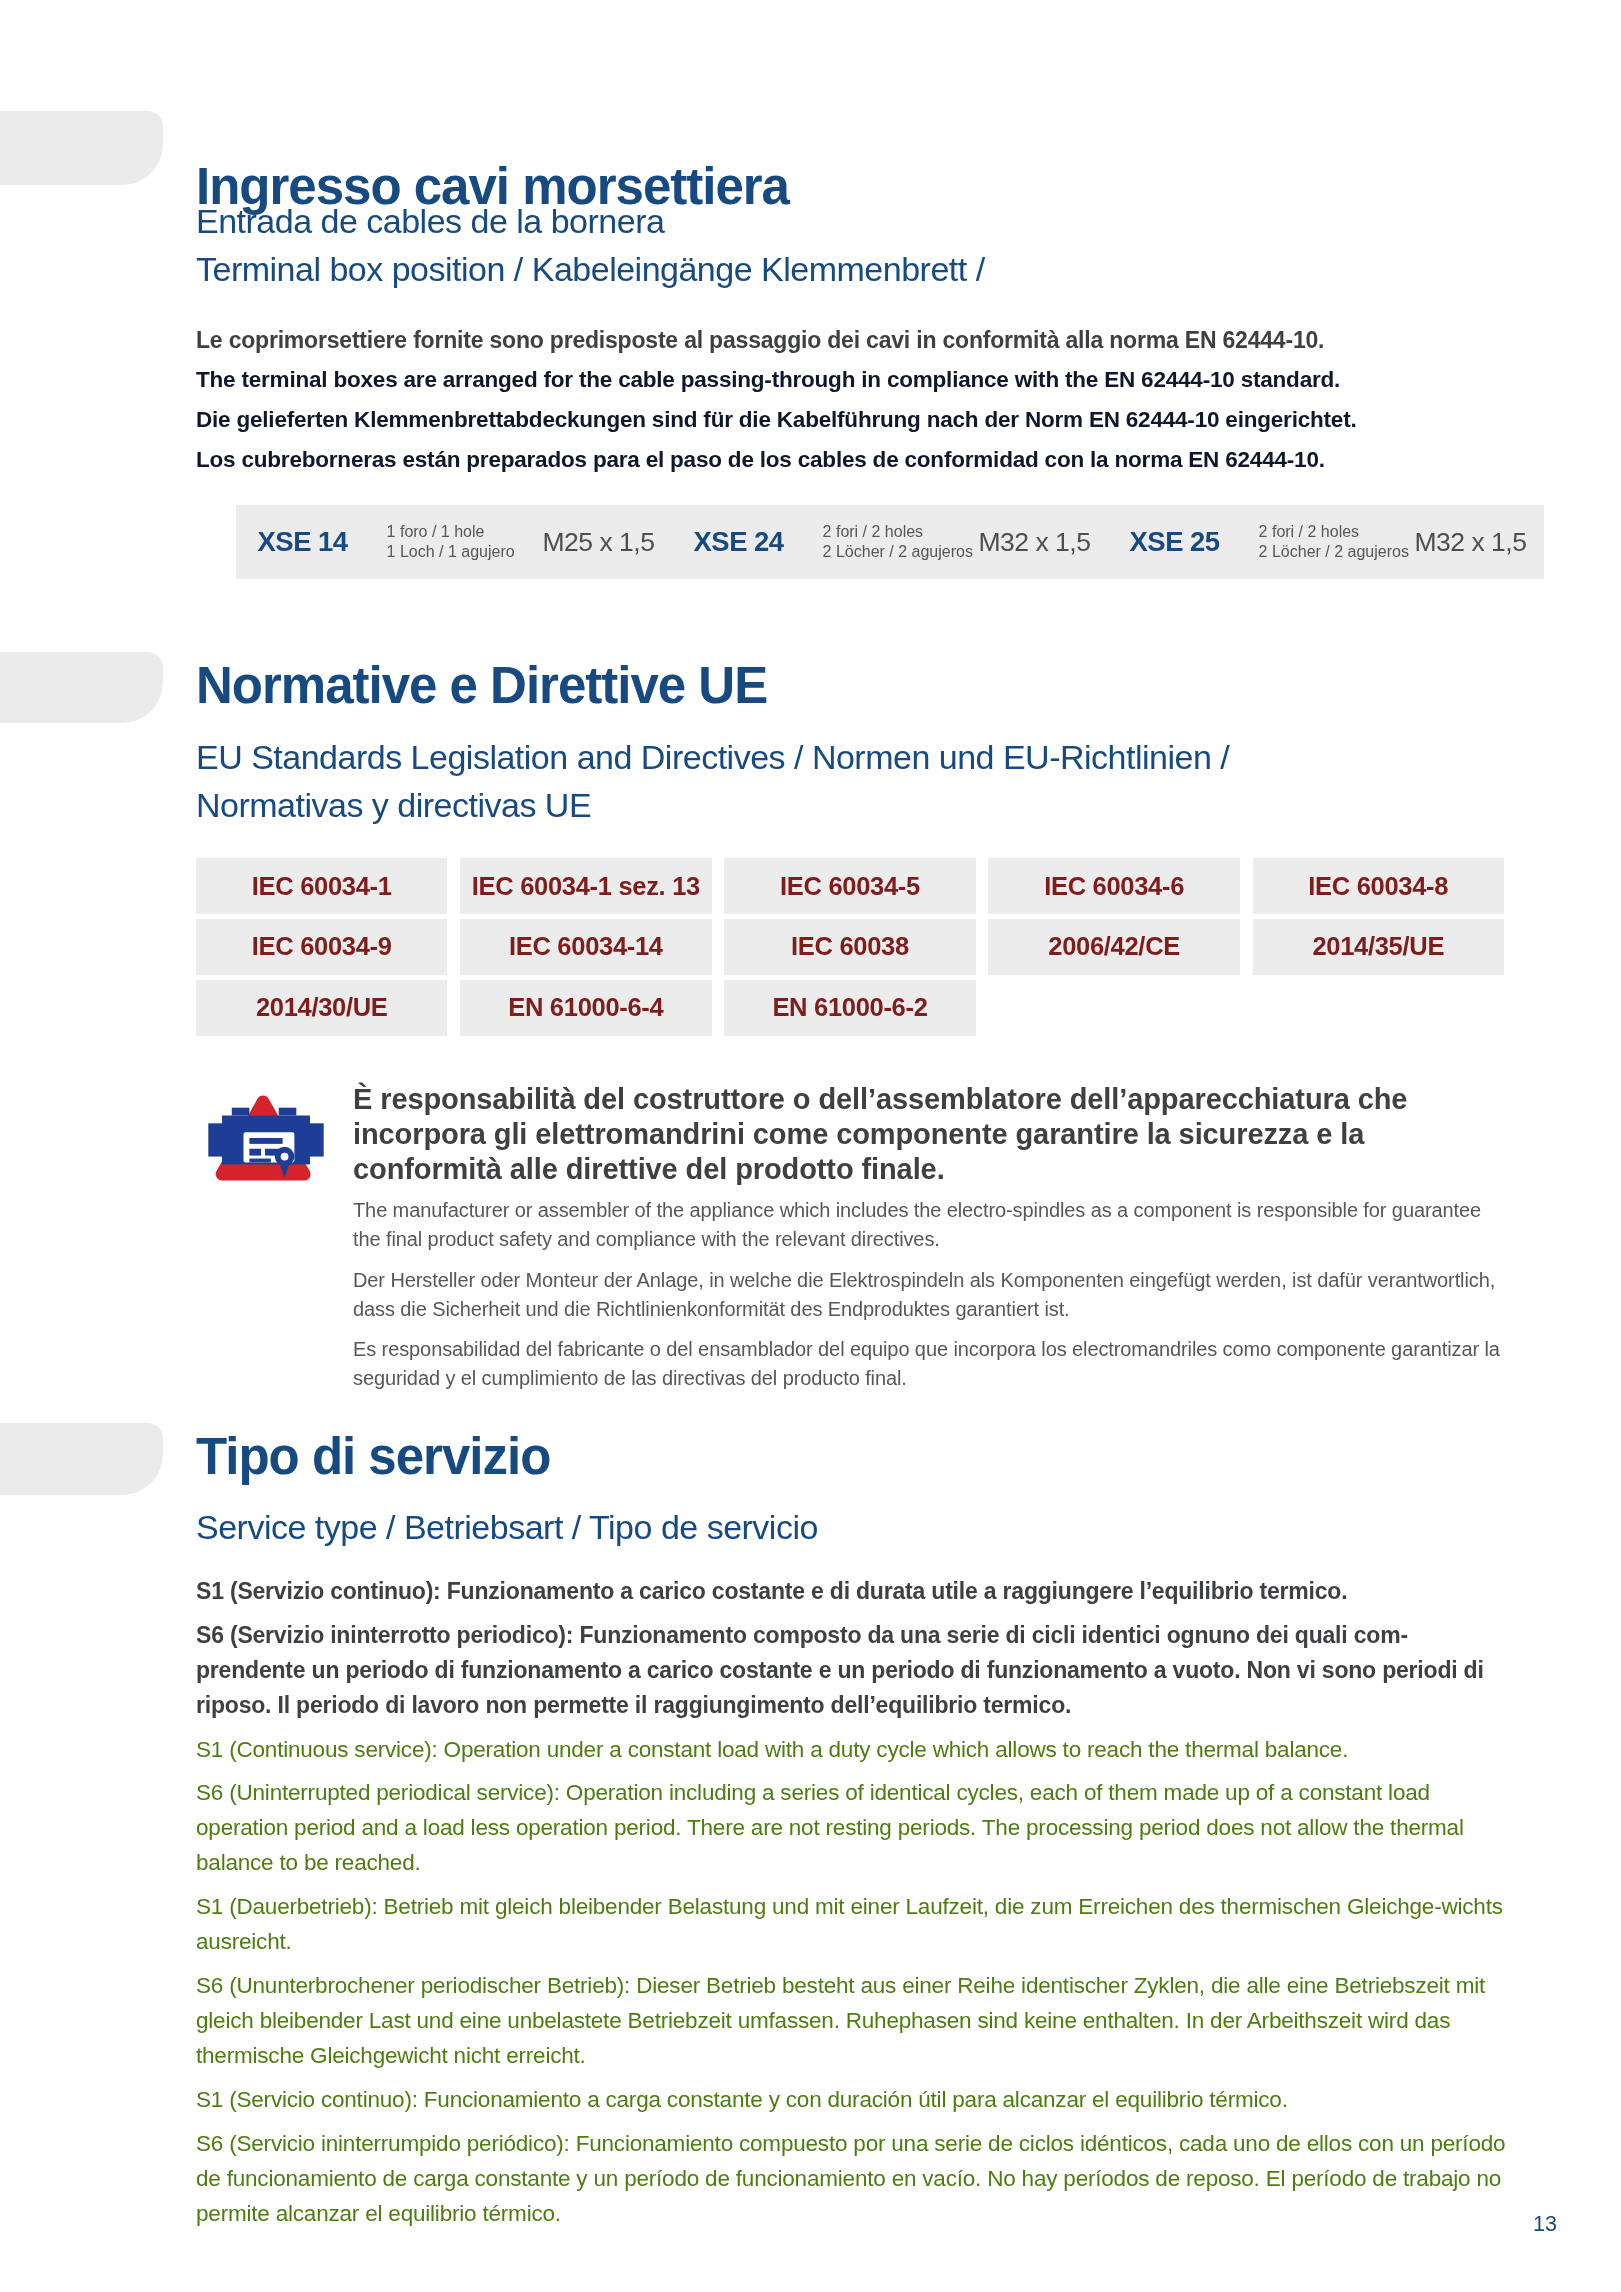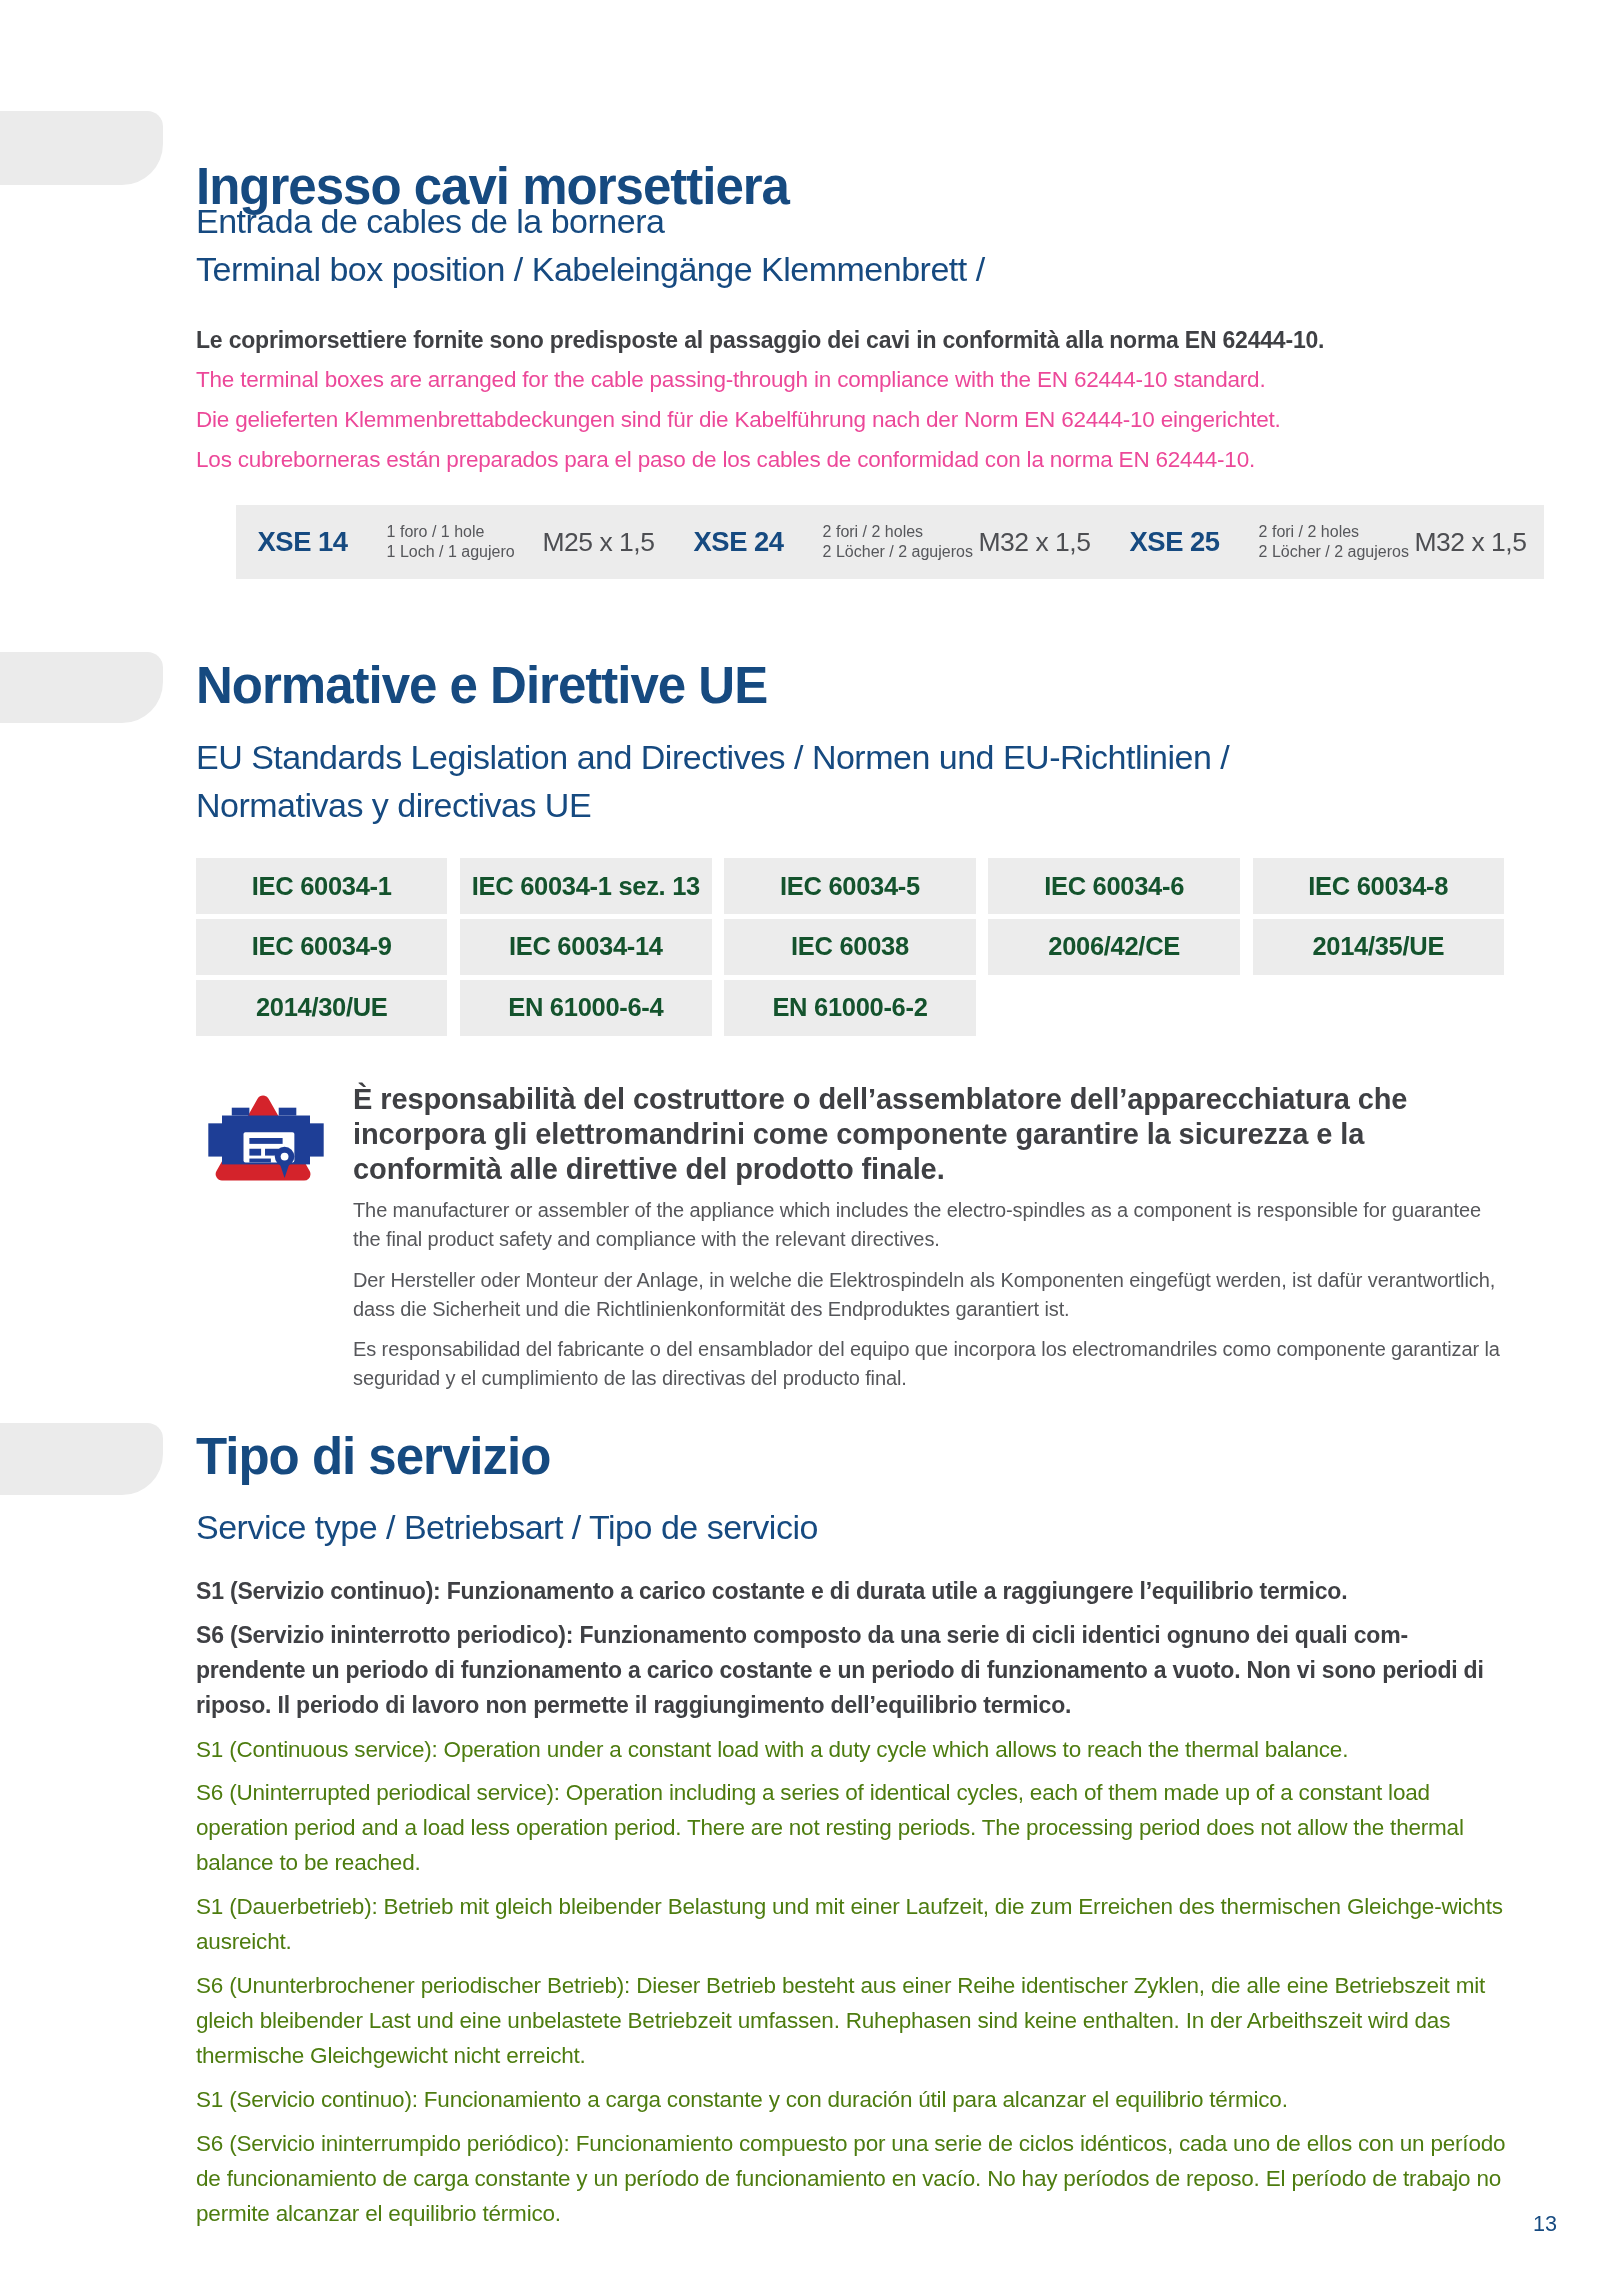--- a/index.html
+++ b/index.html
@@ -13,40 +13,40 @@
   }
   .h1{
     position:absolute;left:196px;width:1313px;
     font-size:51px;font-weight:700;color:#164a80;letter-spacing:-1px;line-height:1.05;
   }
   .h2{
     position:absolute;left:196px;width:1313px;
     font-size:34px;font-weight:400;color:#164a80;letter-spacing:-0.5px;line-height:48px;
   }
   .intro{position:absolute;left:196px;width:1313px;}
-  .intro div{line-height:40px;font-size:22.5px;color:#ec4899;letter-spacing:-0.2px;}
+  .intro div{line-height:40px;font-size:22.5px;color:#0f172a;letter-spacing:-0.2px;font-weight:bold;}
   .intro .b{font-weight:700;color:#3f4044;font-size:23px;}
   .models-row{
     position:absolute;left:196px;top:505px;width:1308px;height:74px;
     display:flex;gap:0;padding-left:40px;
   }
   .model-box{
     flex:1;background:#ececec;display:flex;align-items:center;
     padding:0 17.6px 0 21.6px;box-sizing:border-box;
   }
   .model-name{font-size:27.4px;font-weight:700;color:#164a80;width:129px;letter-spacing:-0.5px;}
   .model-holes{font-size:16px;line-height:19.6px;color:#56575b;}
   .model-thread{margin-left:auto;font-size:26.5px;color:#4d4e52;letter-spacing:-0.5px;}
   .std-grid{
     position:absolute;left:196px;top:858px;width:1308px;
     display:grid;grid-template-columns:repeat(5,1fr);gap:4.9px 12.7px;
   }
   .std-cell{
     background:#ececec;height:56px;display:flex;align-items:center;justify-content:center;
-    font-size:25.5px;font-weight:700;color:#14532d;letter-spacing:-0.3px;
+    font-size:25.5px;font-weight:700;color:#7f1d1d;letter-spacing:-0.3px;
   }
   .note-icon{position:absolute;left:208px;top:1094px;}
   .note-text{position:absolute;left:353px;top:1082px;width:1153px;}
   .note-text p{margin:0 0 11.8px 0;font-size:20px;line-height:29px;color:#56575b;letter-spacing:-0.1px;}
   .note-text p.b{font-size:29px;font-weight:700;color:#3f4044;line-height:35px;margin-bottom:8.8px;}
   .svc-body{position:absolute;left:196px;top:1574px;width:1313px;}
   .svc-body p{margin:0 0 8.8px 0;font-size:22.5px;line-height:35px;color:#4d7c0f;letter-spacing:-0.2px;}
   .svc-body p.b{font-weight:700;color:#3f4044;font-size:23px;line-height:35px;}
   .page-num{
     position:absolute;left:1533px;top:2211px;font-size:21.6px;color:#164a80;

